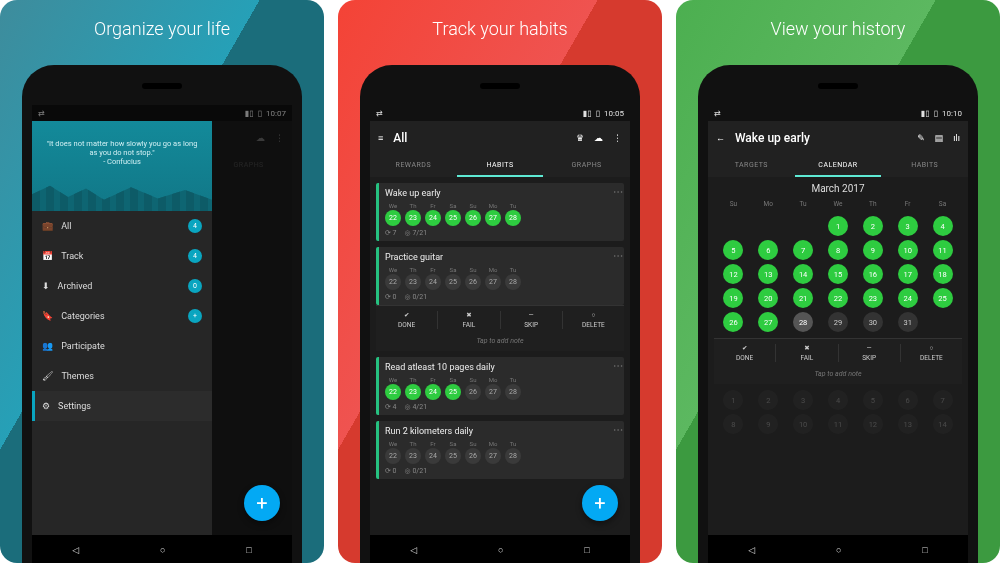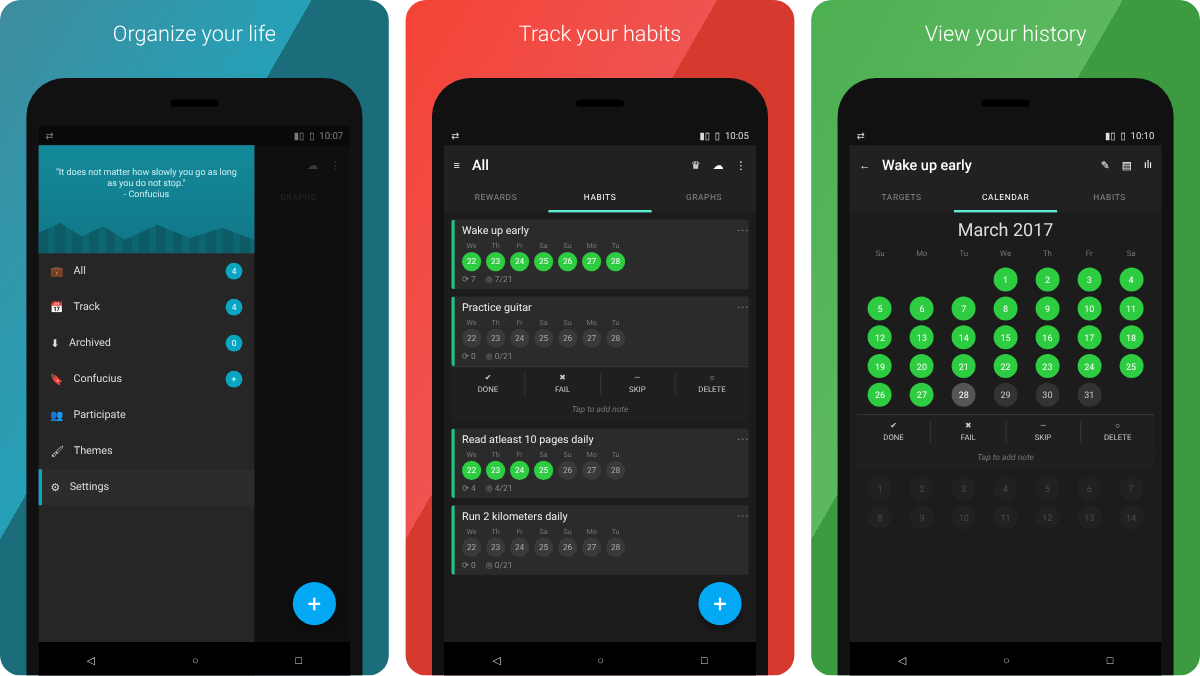--- a/index.html
+++ b/index.html
@@ -93,21 +93,21 @@
   .habit-footer { display:flex; gap:8px; margin-top:3px; font-size:7px; color:#888; }
   .card-overflow { position:absolute; top:4px; right:4px; color:#888; font-size:10px; line-height:4px; letter-spacing:0; writing-mode:vertical-lr; }
   .action-row {
     display:flex; background:#1f1f1f; margin:0 6px; padding:5px 0;
     justify-content:space-around; border-top:1px solid #333;
   }
   .action-row .act { display:flex; flex-direction:column; align-items:center; gap:2px; font-size:6.5px; color:#ccc; padding:0 4px; border-right:1px solid #333; flex:1; }
   .action-row .act:last-child { border-right:none; }
   .note-hint { text-align:center; font-size:7px; font-style:italic; color:#777; padding:3px 0 6px; background:#1f1f1f; margin:0 6px 0; }
   
-  .cal-title { text-align:center; font-size:15px; color:#ddd; padding:6px 0 4px; }
+  .cal-title { text-align:center; font-size:10px; color:#ddd; padding:6px 0 4px; }
   .cal-grid {
     display:grid; grid-template-columns: repeat(7, 1fr); gap:4px;
     padding: 2px 10px 6px;
   }
   .cal-head { font-size:6.5px; color:#777; text-align:center; }
   .cday {
     width:20px; height:20px; border-radius:50%; background:#333;
     display:flex; align-items:center; justify-content:center;
     font-size:7.5px; color:#ccc; margin:auto;
   }
@@ -166,21 +166,21 @@
               <span>Track</span>
               <span class="badge">4</span>
             </div>
             <div class="drawer-item">
               <span class="icon">⬇</span>
               <span>Archived</span>
               <span class="badge">0</span>
             </div>
             <div class="drawer-item">
               <span class="icon">🔖</span>
-              <span>Confucius</span>
+              <span>Categories</span>
               <span class="badge">+</span>
             </div>
             <div class="drawer-item">
               <span class="icon">👥</span>
               <span>Participate</span>
             </div>
             <div class="drawer-item">
               <span class="icon">🖌</span>
               <span>Themes</span>
             </div>

